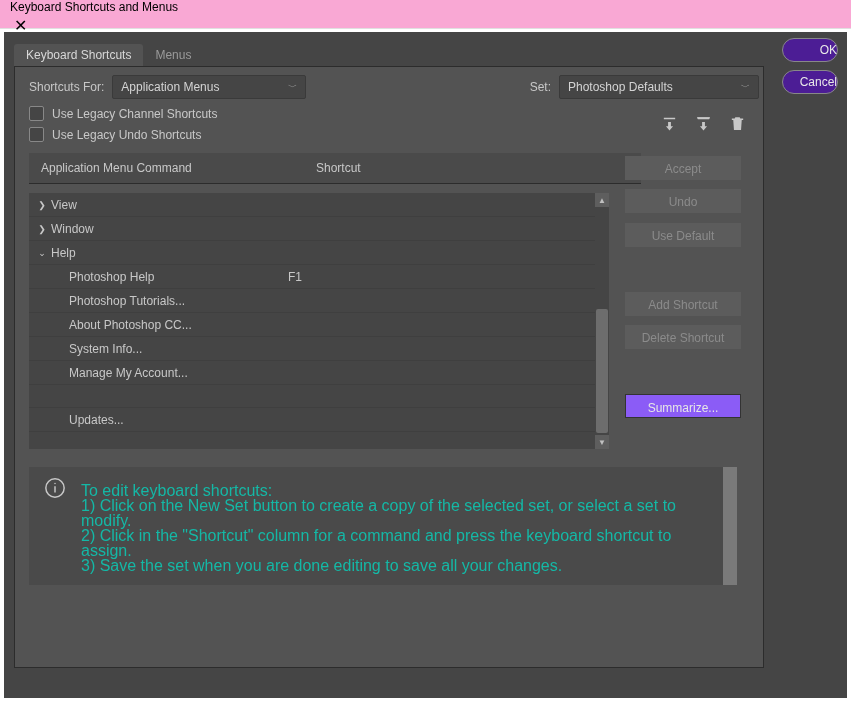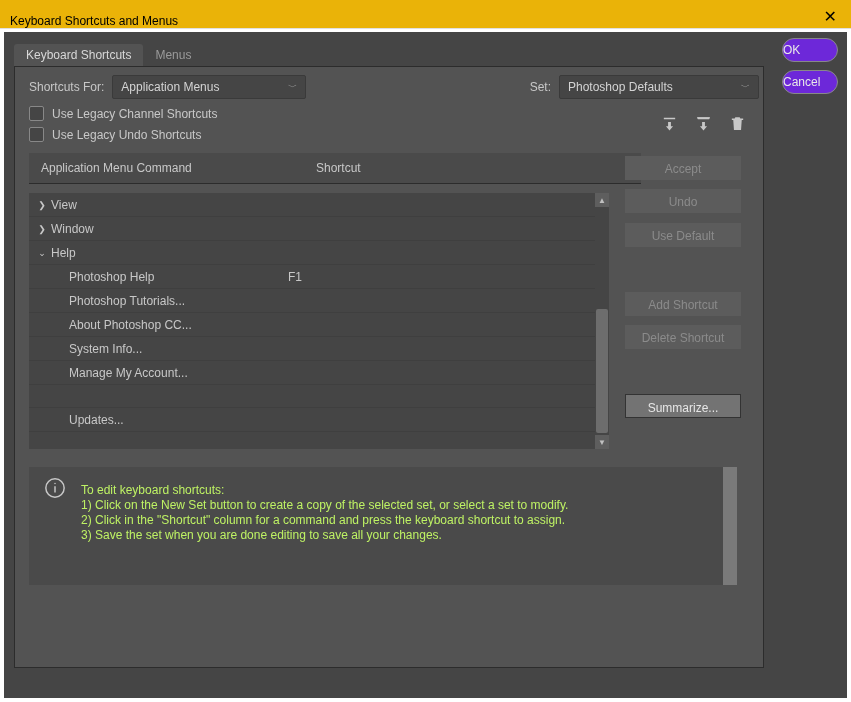--- a/index.html
+++ b/index.html
@@ -8,26 +8,27 @@
     width: 851px;
     height: 702px;
     font-family: -apple-system, BlinkMacSystemFont, "Segoe UI", Tahoma, sans-serif;
     font-size: 12px;
     background: #fff;
     color: #c0c0c0;
     overflow: hidden;
   }
   .title-bar {
     height: 28px;
-    background: #eab308;
+    background: #f9a8d4;
     display: flex;
-    align-items: flex-end;
+    align-items: flex-start;
     padding: 0 10px;
     border-bottom: 1px solid #e0e0e0;
     color: #000;
+    flex-direction: column;
   }
   .title-bar .title { flex: 1; font-size: 12px; }
   .title-bar .close { font-size: 16px; cursor: pointer; padding: 2px 4px; color:#000; }
   .outer {
     position: absolute;
     left: 4px; top: 32px;
     width: 843px; height: 666px;
     background: #454545;
   }
   .main-panel {
@@ -37,22 +38,22 @@
     background: #454545;
   }
   .right-panel {
     position: absolute;
     right: 4px; top: 6px;
     width: 66px;
   }
   .btn-pill {
     display:block;
     width: 54px;
-    text-align:left;
-    background: #6d28d9;
+    text-align:right;
+    background: #4c1d95;
     color:#e8e8e8;
     border:1px solid #888;
     border-radius: 14px;
     padding: 4px 0;
     margin: 0 auto 8px auto;
     font-size: 12px;
     cursor:pointer;
   }
   .tabs {
     display:flex;
@@ -204,40 +205,40 @@
     font-size:12px;
     cursor:pointer;
   }
   .side-btn.enabled { color:#e6e6e6; cursor:pointer; }
   .side-btn:disabled { color:#8b8b8b; cursor:default; }
   #btn-accept    { left:610px; top: 89px; }
   #btn-undo      { left:610px; top:122px; }
   #btn-default   { left:610px; top:156px; }
   #btn-add       { left:610px; top:225px; }
   #btn-delete    { left:610px; top:258px; }
-  #btn-summarize { left:610px; top:327px; border:1px solid #333; background:#737373;}
+  #btn-summarize { left:610px; top:327px; border:1px solid #333; background:#8b5cf6;}
   .info-box {
     position:absolute;
     left:14px; top:400px;
     width:708px; height:118px;
     background:#4a4a4a;
     display:flex;
   }
   .info-icon {
     width:52px;
     display:flex;
     justify-content:center;
     padding-top:10px;
   }
   .info-icon svg { width:22px; height:22px; stroke:#c8c8c8; fill:none; stroke-width:1.6;}
   .info-text {
     padding:16px 10px 0 0;
-    color:#bef264;
+    color:#14b8a6;
     line-height:15px;
-    font-size:12px;
+    font-size:16px;
     flex:1;
   }
   .info-scroll {
     width:14px;
     background:#7a7a7a;
   }
 </style>
 </head>
 <body>
 

